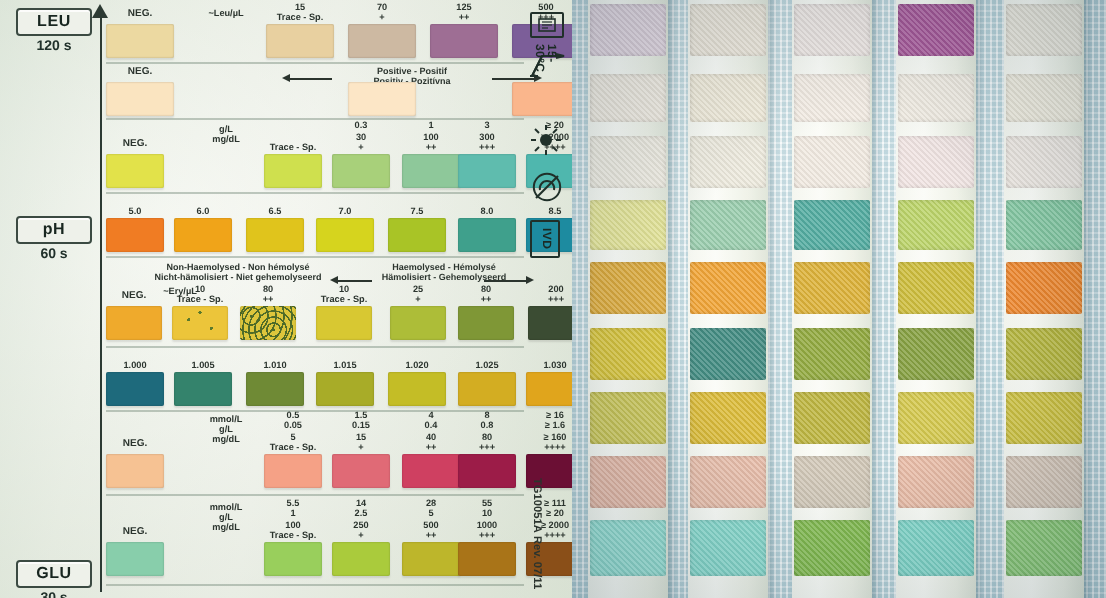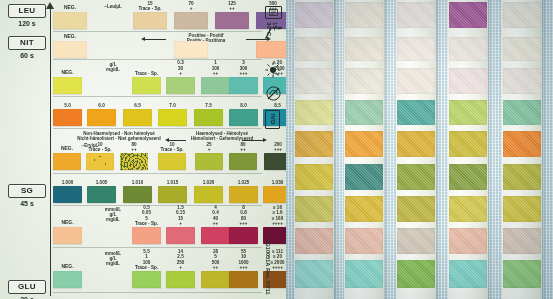--- a/index.html
+++ b/index.html
@@ -84,27 +84,23 @@
   <div class="chart">
 
     <div class="rail">
       <div class="railarrow"></div>
       <div class="railline"></div>
 
       <div class="tbox" style="top:4px">
         <span class="tchip">LEU</span>
         <span class="tsec">120 s</span>
       </div>
-      <div class="tbox" style="top:36px">
-        <span class="tchip">NIT</span>
+      <div class="tbox" style="top:108px">
+        <span class="tchip">pH</span>
         <span class="tsec">60 s</span>
-      </div>
-      <div class="tbox" style="top:184px">
-        <span class="tchip">SG</span>
-        <span class="tsec">45 s</span>
       </div>
       <div class="tbox" style="top:280px">
         <span class="tchip">GLU</span>
         <span class="tsec">30 s</span>
       </div>
     </div>
 
     <div class="row" style="top:3px;height:26px">
       <div class="units" style="left:40px;top:1px;width:40px">~Leu/µL</div>
       <div class="cells">

